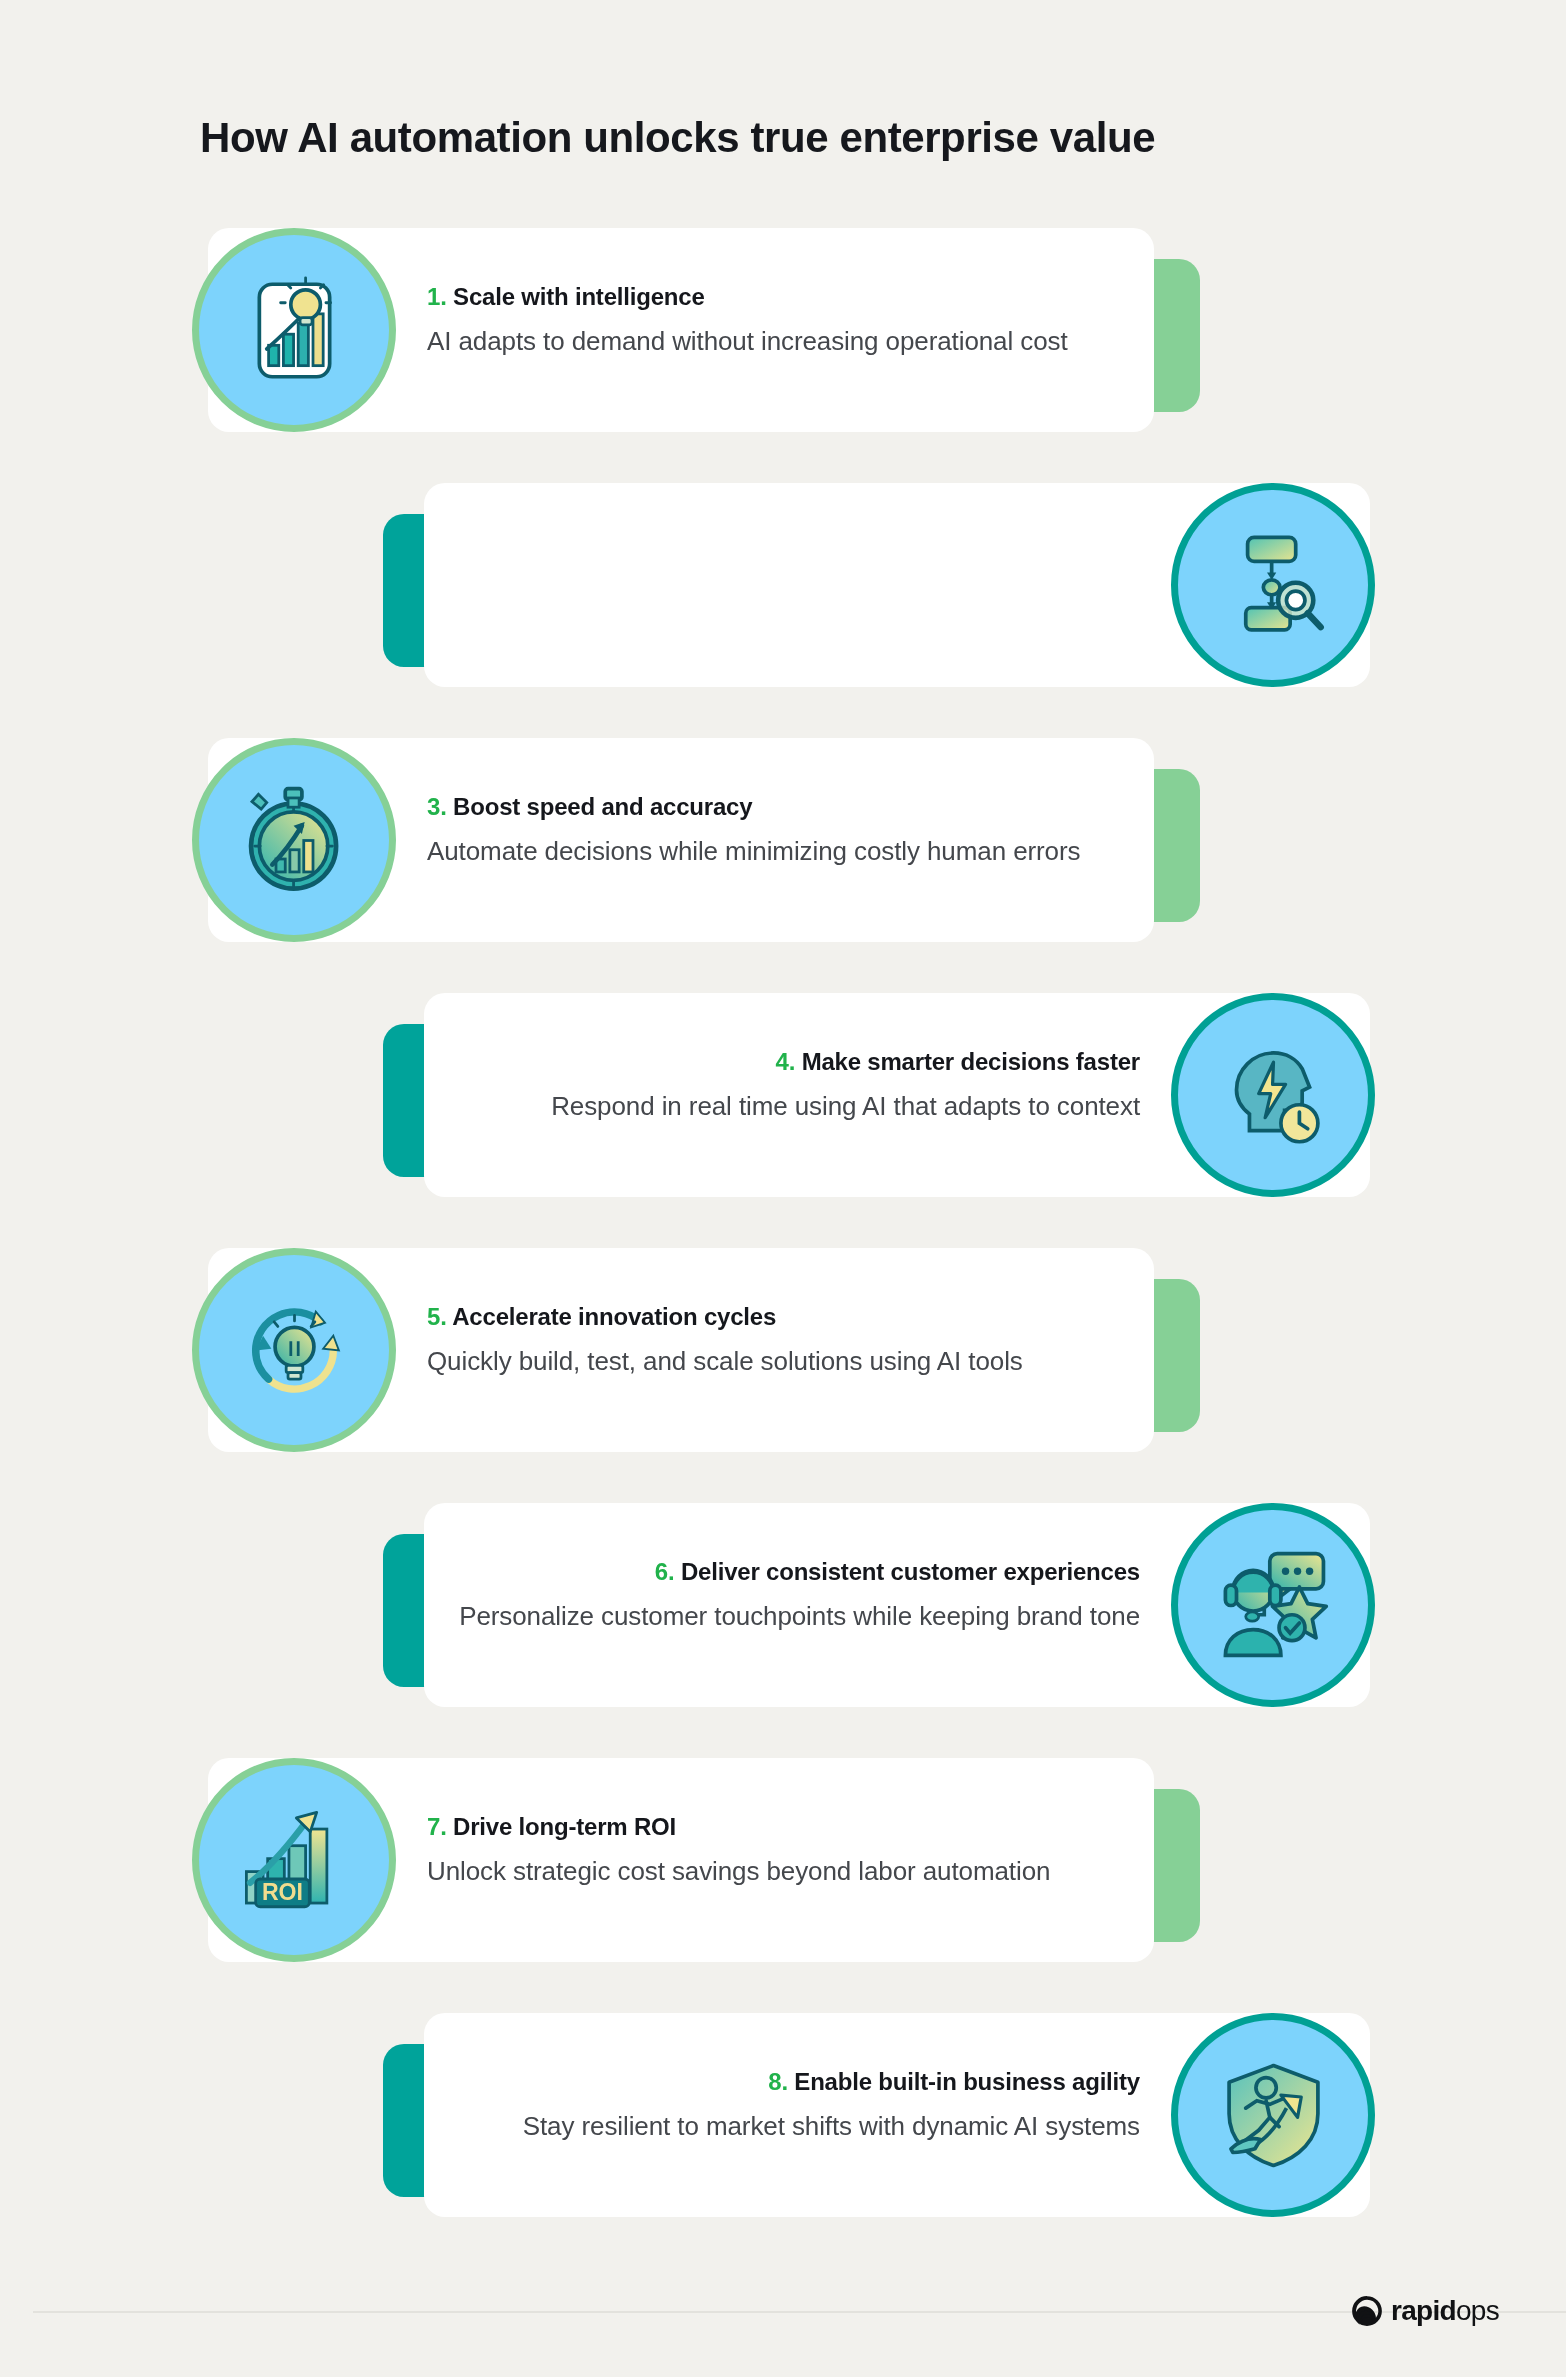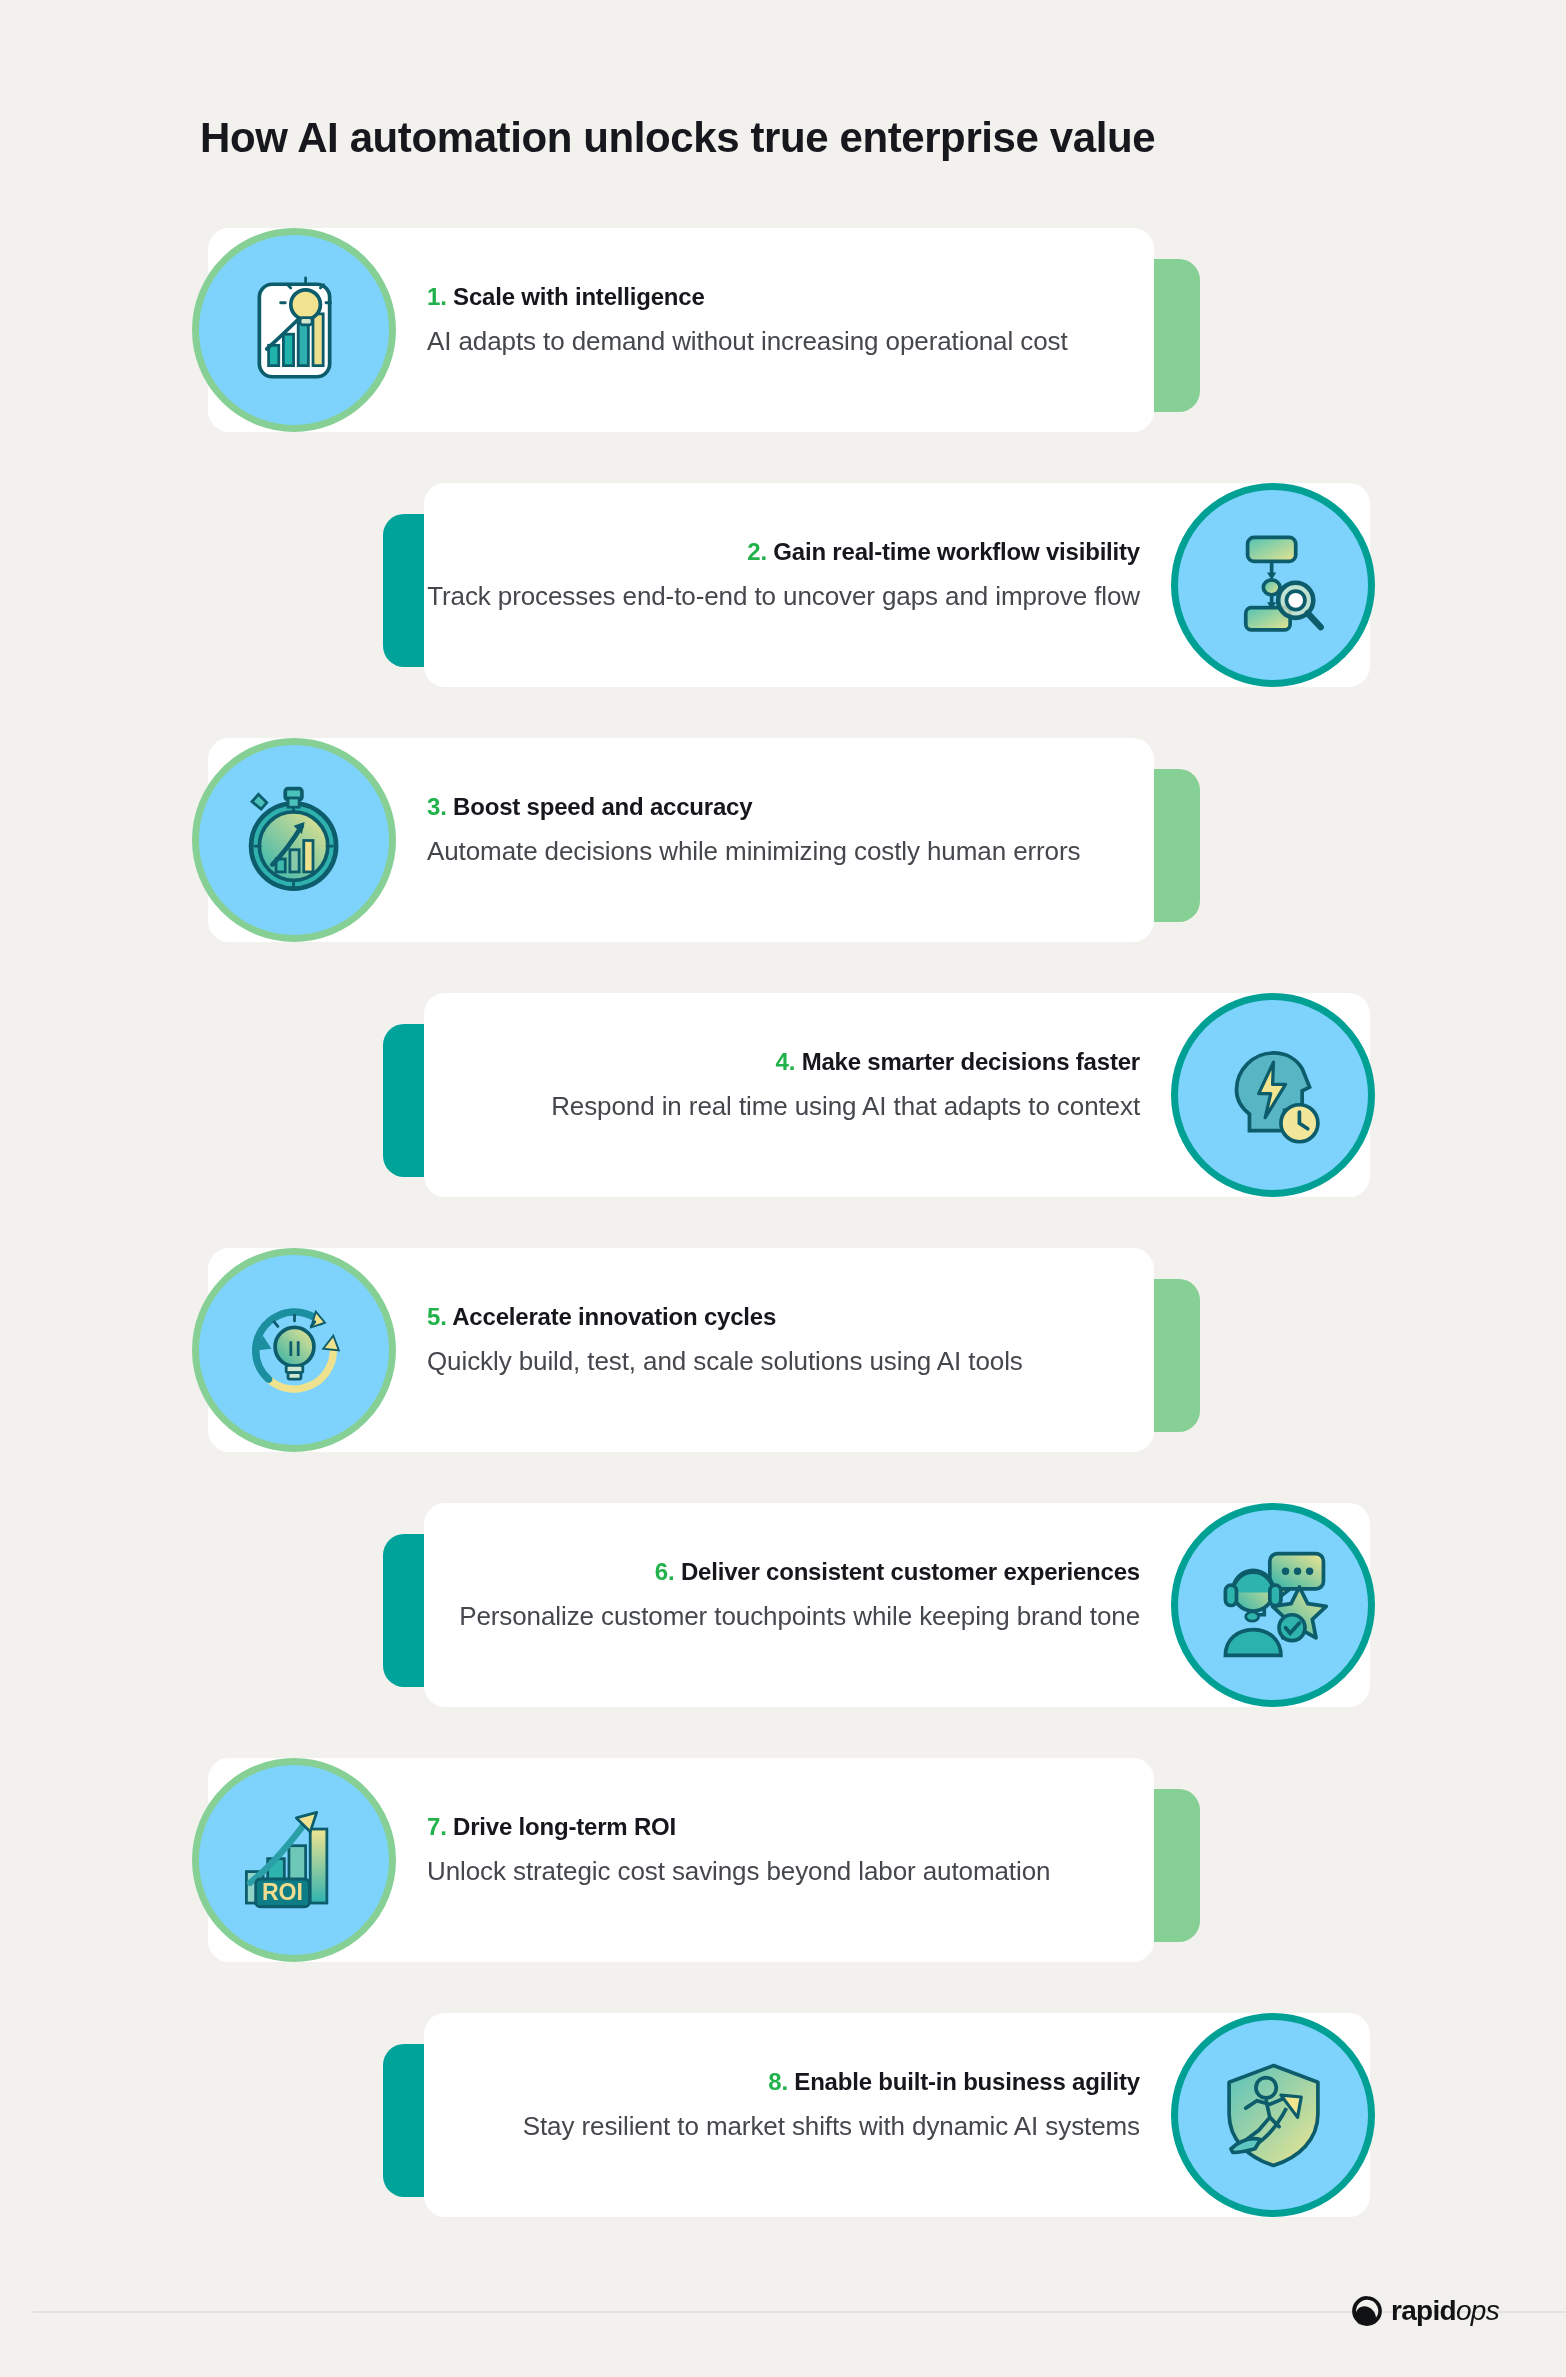--- a/index.html
+++ b/index.html
@@ -130,21 +130,21 @@
     gap: 7.3px;
   }
   .logo-mark { width: 34px; height: 34px; display: block; }
   .logo-text {
     font-size: 28px;
     color: #111214;
     letter-spacing: -0.7px;
     line-height: 1;
   }
   .logo-text .b { font-weight: 700; }
-  .logo-text .l { font-weight: 400; font-style: italic; }
+  .logo-text .l { font-weight: 400; }
 </style>
 </head>
 <body>
 
 <div class="page-title">How AI automation unlocks true enterprise value</div>
 
 <div class="cards">
     <div class="card-row left">
     <div class="accent-bar" style="background:#86d096"></div>
     <div class="card-panel"></div>
@@ -201,27 +201,20 @@
             <path d="M53 46l5 8 5-8z" fill="#0d5c6b"></path>
       <ellipse cx="58" cy="62" rx="9" ry="8" fill="url(#g2a)" stroke="#0d5c6b" stroke-width="4"></ellipse>
       <path d="M58 70v10" stroke="#0d5c6b" stroke-width="4"></path>
             <path d="M53 78l5 8 5-8z" fill="#0d5c6b"></path>
       <rect x="30" y="84" width="48" height="24" rx="6" fill="url(#g2a)" stroke="#0d5c6b" stroke-width="4"></rect>
       <circle cx="84" cy="76" r="19" fill="#cfe6c8" fill-opacity=".8" stroke="#0d5c6b" stroke-width="5"></circle>
       <circle cx="84" cy="76" r="10" fill="#fff" stroke="#0d5c6b" stroke-width="4"></circle>
       <path d="M97 90l14 15" stroke="#0d5c6b" stroke-width="7" stroke-linecap="round"></path>
     </svg>
         </span>
-    </div>
-    <div class="card-text">
-      <div class="card-title">
-        <span class="num">2.</span>
-        <span>Gain real-time workflow visibility</span>
-      </div>
-      <div class="card-desc">Track processes end-to-end to uncover gaps and improve flow</div>
     </div>
     </div>
     <div class="card-row left">
     <div class="accent-bar" style="background:#86d096"></div>
     <div class="card-panel"></div>
     <div class="medallion" style="border-color:#86d096">
       <span>
     <svg viewBox="0 0 120 120">
       <defs>
               <linearGradient id="g3a" x1="0" y1="1" x2="1" y2="0">

